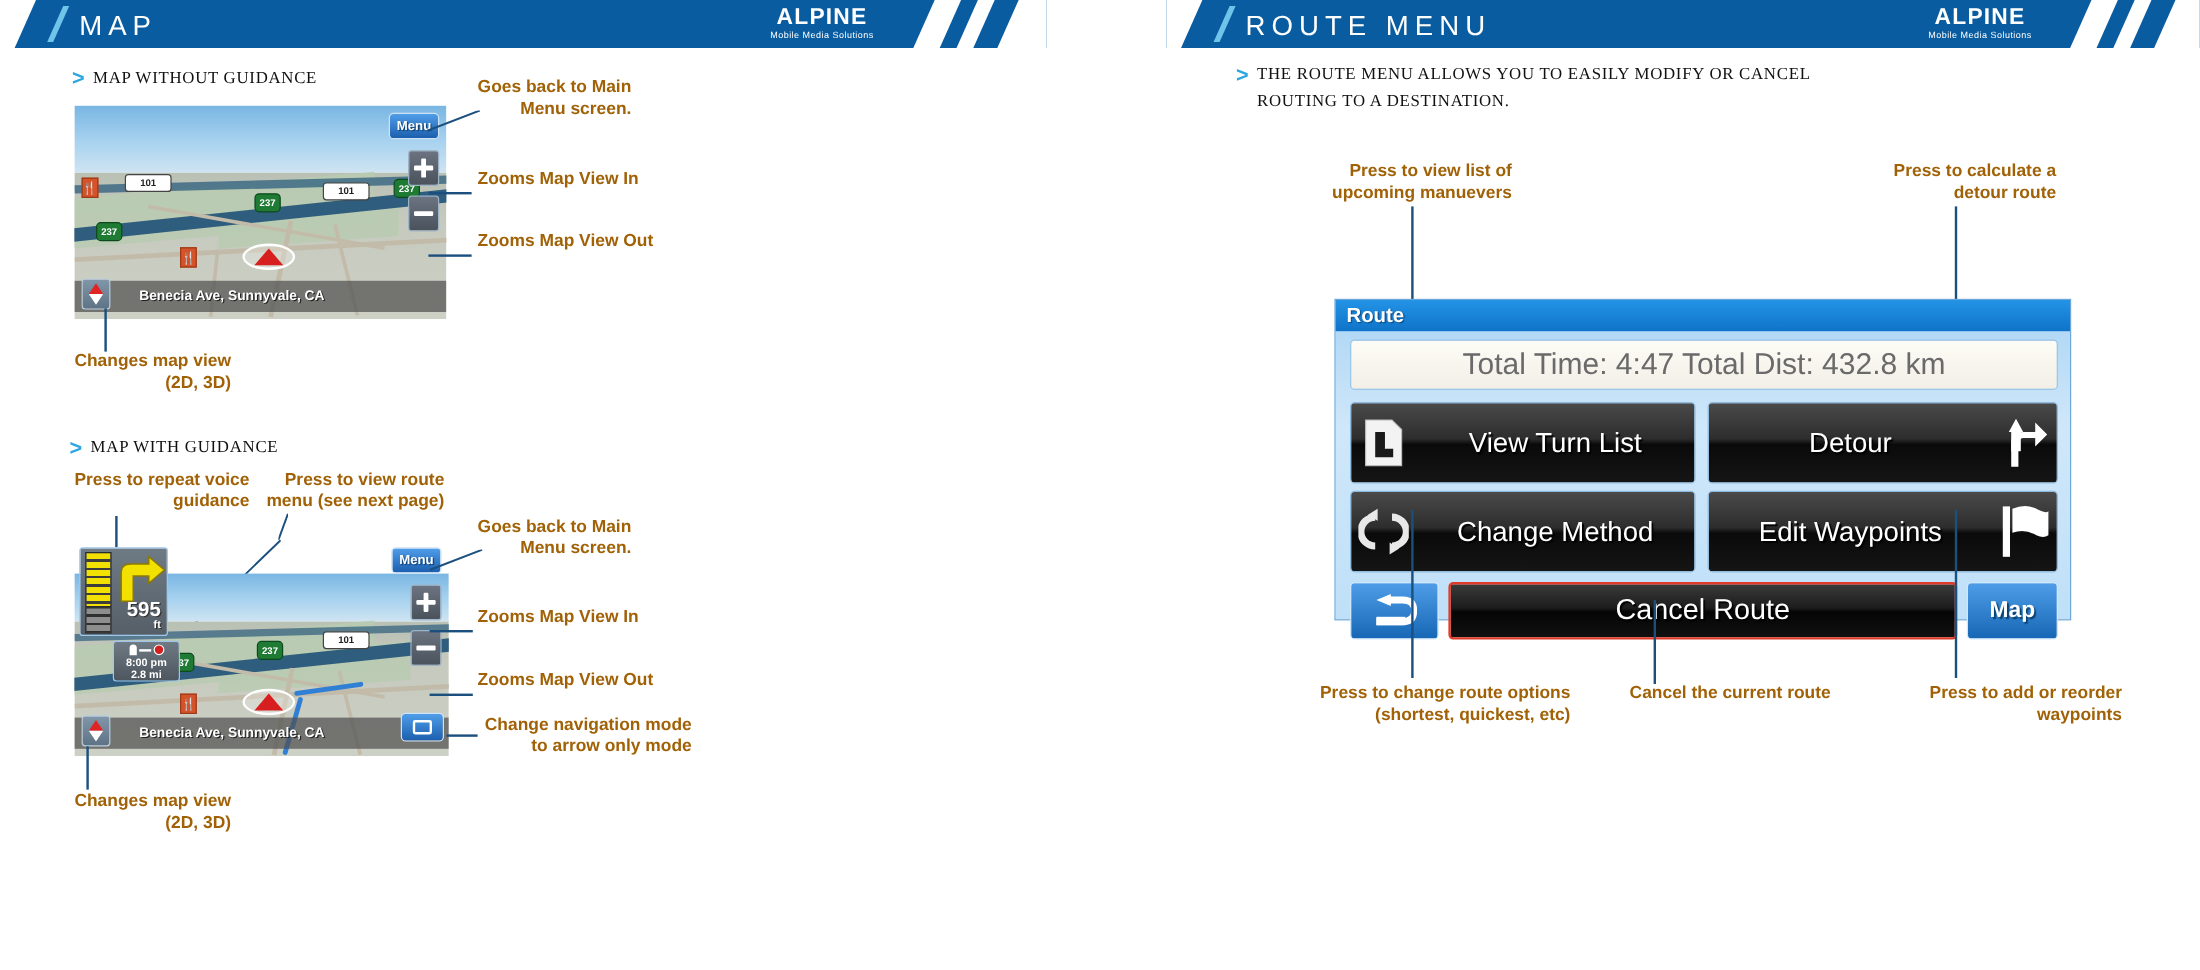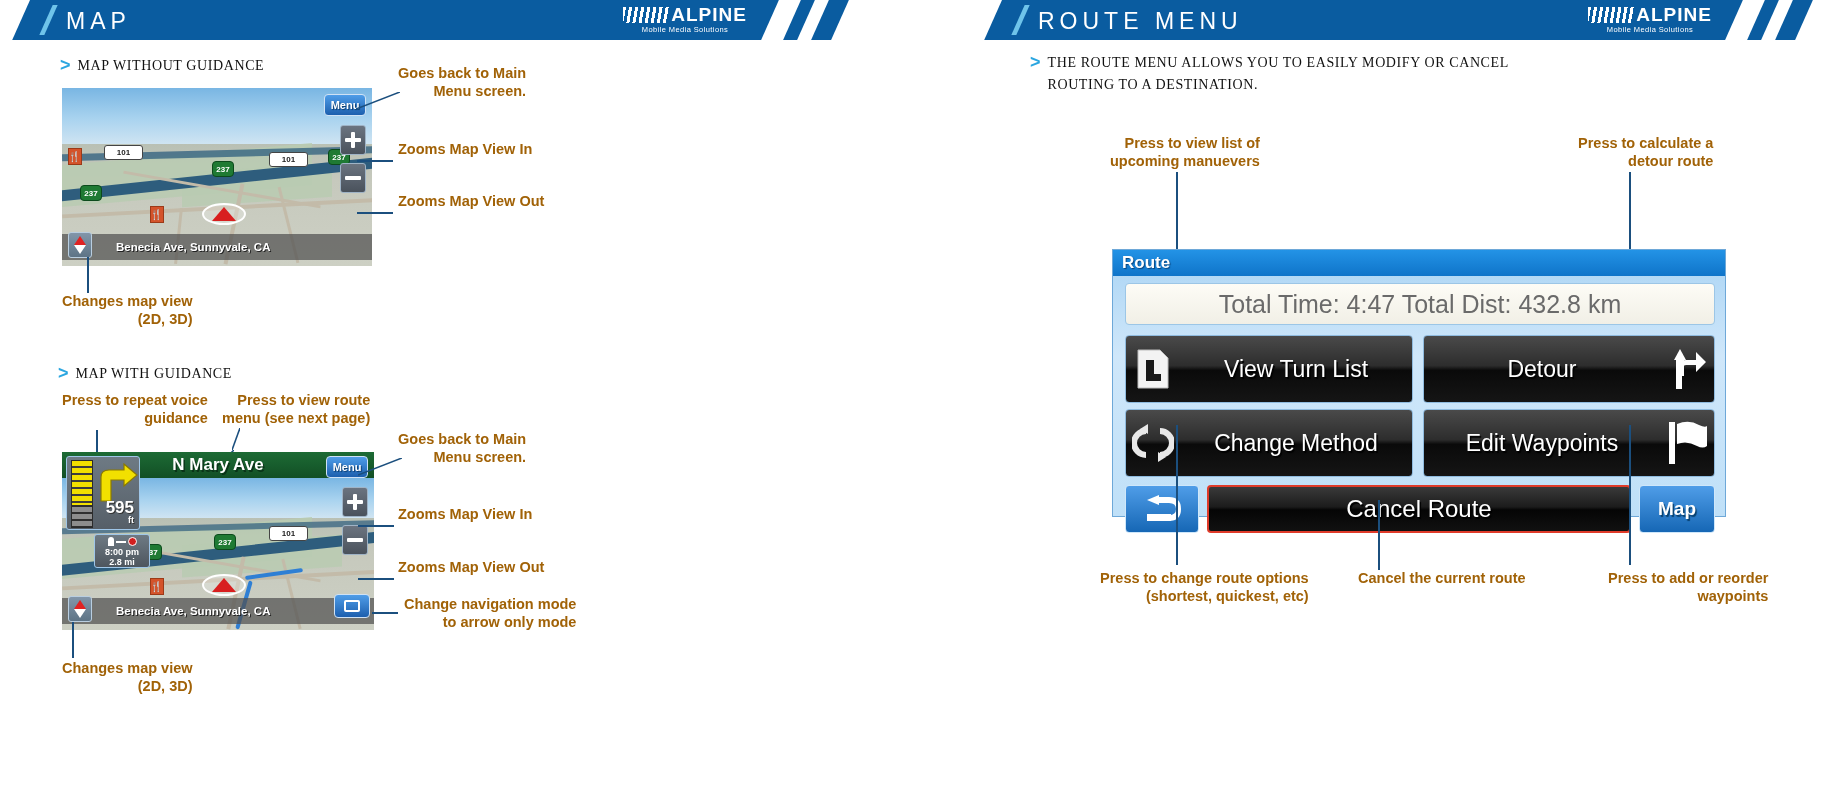--- a/index.html
+++ b/index.html
@@ -45,21 +45,21 @@
   .diag{
     position:absolute; top:0; height:40px; width:22px;
     background:#fff; transform:skewX(-24deg);
   }
 
   
   .logo{
     position:absolute; top:5px; width:160px; height:30px;
     text-align:center;
   }
-  .logo .lg-row{ display:flex; align-items:center; justify-content:center; height:19px;}
+  .logo .lg-row{ display:flex; align-items:center; justify-content:center; height:19px;flex-direction:column;}
   .logo .bars{
     display:inline-block; width:46px; height:16px;
     background:repeating-linear-gradient(100deg,#fff 0 3px,#0a5ca0 3px 6px);
     margin-right:2px;
   }
   .logo .alp{
     color:#fff; font-size:19px; font-weight:bold; letter-spacing:1px;
     font-family:"Liberation Sans", sans-serif; line-height:19px;
   }
   .logo .mms{
@@ -424,23 +424,20 @@
     <div class="poi" style="left:88px; top:126px;">🍴</div>
 
     <div class="shield us" style="left:207px; top:74px;">101</div>
     <div class="shield state" style="left:152px; top:82px;">237</div>
     <div class="shield state" style="left:78px; top:92px;">237</div>
 
     <div class="carpos" style="left:140px; top:122px;">
         <div class="tri"></div>
       </div>
 
-    <div class="streetbar" style="top:0;">
-      <span class="nm">N Mary Ave</span>
-    </div>
 
     <div class="turnbox" style="left:4px; top:4px; width:74px; height:74px;">
       <div class="ladder"></div>
       <div class="ladder2"></div>
       <svg style="position:absolute;left:28px;top:6px;" width="44" height="40" viewBox="0 0 44 40">
         <path d="M6 38 L6 14 Q6 7 14 7 L29 7 L29 1 L42 12 L29 23 L29 17 L16 17 L16 38 Z" fill="#f2e000" stroke="#8c7a00" stroke-width="1.2"></path>
       </svg>
       <div class="dist">
         <span>595</span>
         <small>ft</small>

